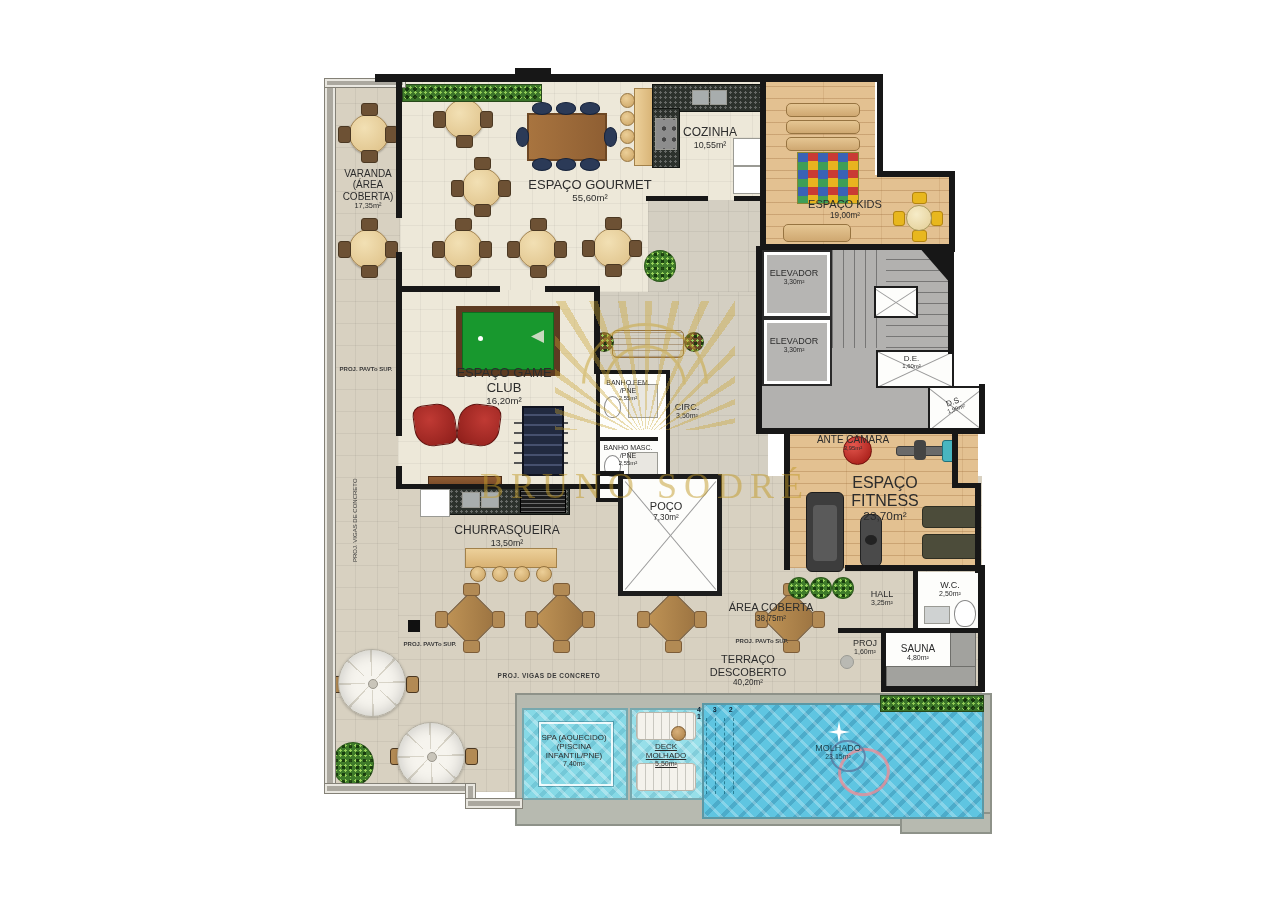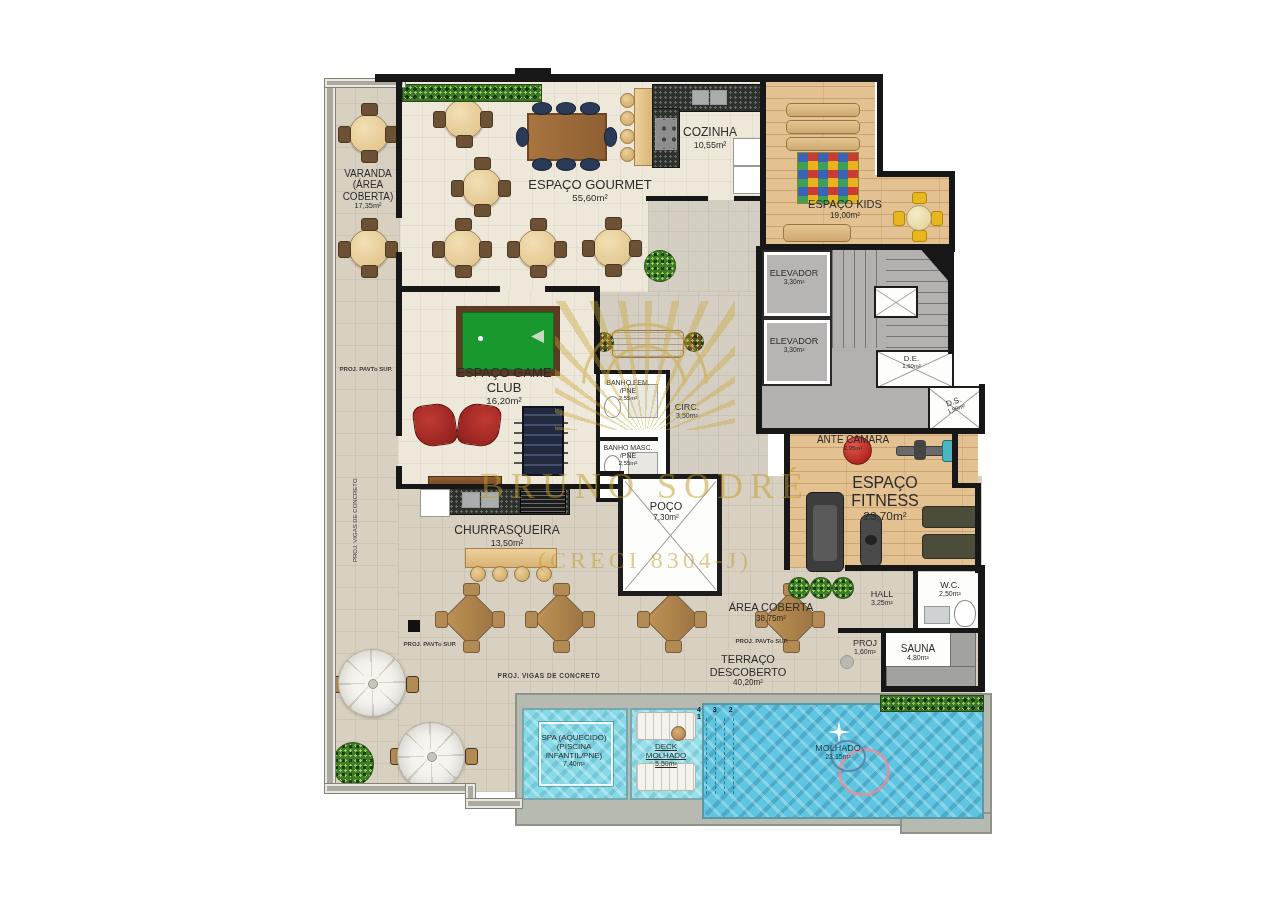--- a/index.html
+++ b/index.html
@@ -482,16 +482,15 @@
   <div class="tiny" style="left:732px;top:638px;width:60px;font-size:6px;text-align:center;">PROJ. PAVTo SUP.</div>
   <div class="tiny vtext" style="left:352px;top:442px;width:14px;height:120px;font-size:6px;font-weight:normal;">PROJ. VIGAS DE CONCRETO</div>
   <div class="tiny" style="left:497px;top:672px;width:104px;font-size:6.5px;letter-spacing:.5px;text-align:center;">PROJ. VIGAS DE CONCRETO</div>
   <div class="tiny" style="left:697px;top:706px;width:46px;font-size:7px;letter-spacing:5px;color:#123;z-index:30;">4 3 2 1</div>
 
   <div id="wm">
     <div class="rays"></div>
     <div class="arc" style="top:30px;width:120px;height:120px;"></div>
     <div class="arc" style="top:52px;width:76px;height:76px;"></div>
     <div class="l1">BRUNO SODRÉ</div>
-    <div class="l3">(CRECI 8304-J)</div>
   </div>
 
 </div>
 
 </body></html>

